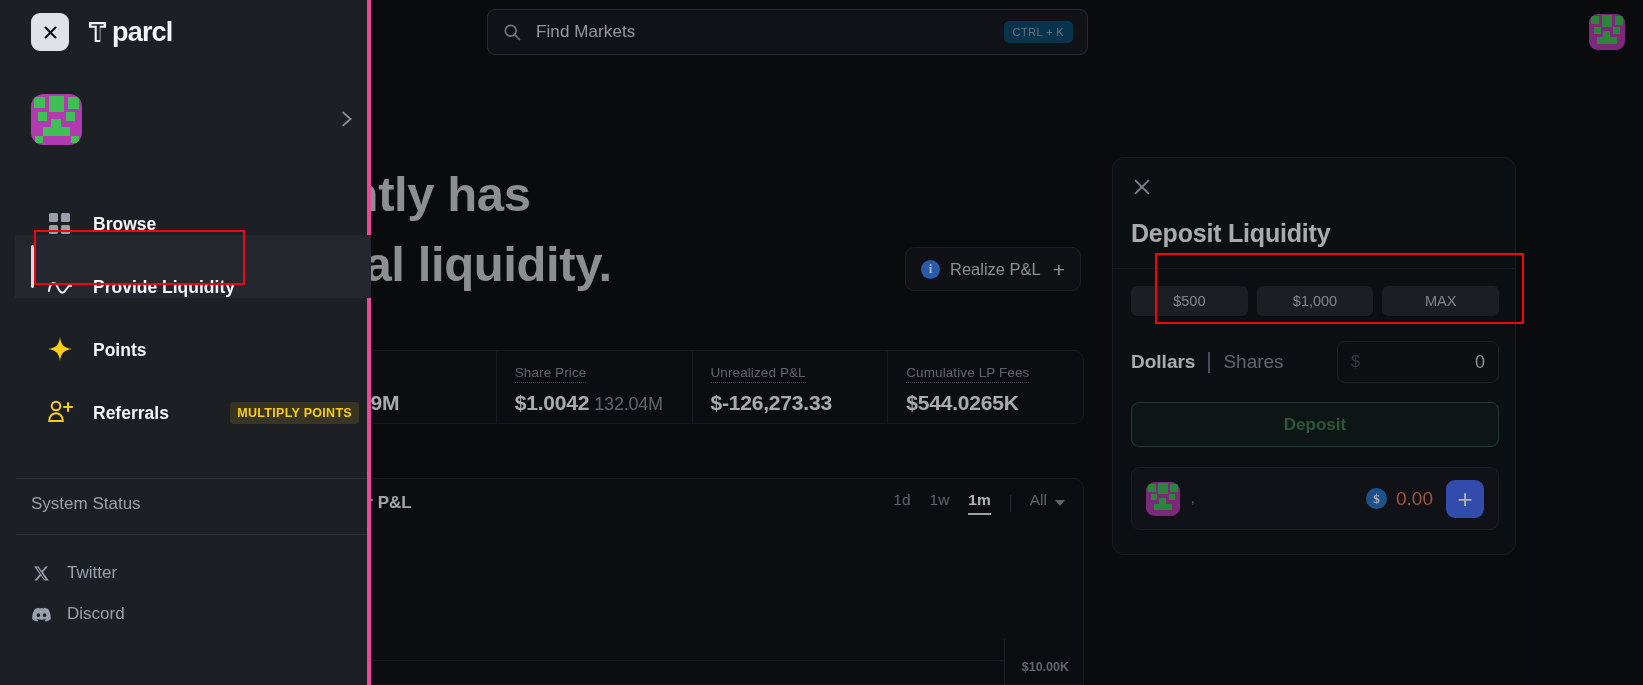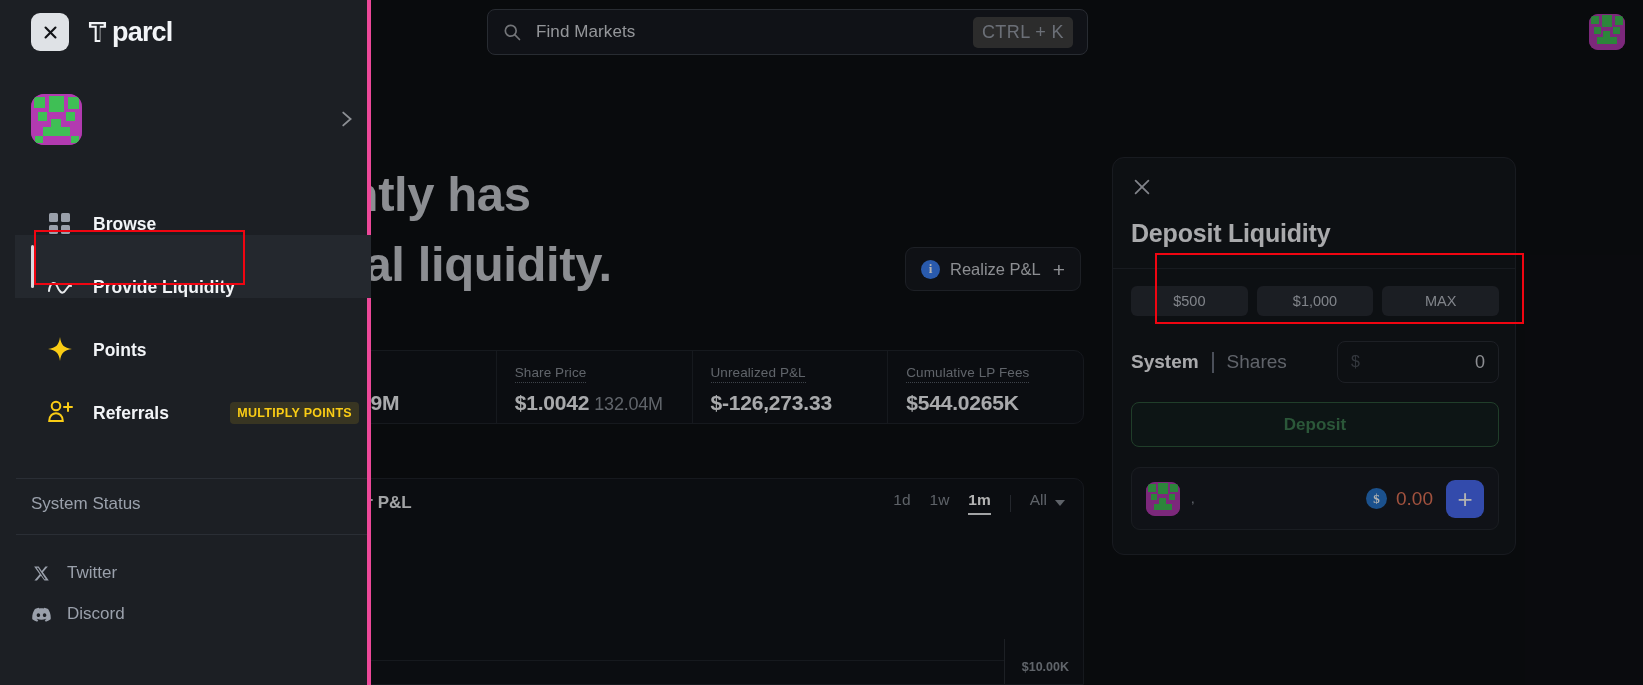--- a/index.html
+++ b/index.html
@@ -22,22 +22,22 @@
     display:flex; align-items:center;
   }
   #searchwrap {
     position:absolute; left:487px; top:9px; width:601px; height:46px;
     background:#181b21; border:1px solid #3a3f48; border-radius:8px;
     display:flex; align-items:center; padding:0 14px;
   }
   #searchwrap .mag { width:20px; height:20px; flex:0 0 20px; margin-right:14px; opacity:.75; }
   #searchwrap .ph { font-size:17px; color:#d4d7dd; letter-spacing:.1px; }
   .kbd {
-    margin-left:auto; background:#404040; color:#9aa0ab;
-    font-size:18px; border-radius:5px; padding:5px 9px; letter-spacing:.4px;
+    margin-left:auto; background:#0c4a6e; color:#9aa0ab;
+    font-size:11px; border-radius:5px; padding:5px 9px; letter-spacing:.4px;
   }
   #avatar-top {
     position:absolute; right:18px; top:14px; width:36px; height:36px; border-radius:9px;
     overflow:hidden;
   }
 
   
   .pixav { background:#8e2f8a; position:relative; overflow:hidden; }
   .pixav i { position:absolute; display:block; }
 
@@ -289,21 +289,21 @@
     <div id="dep-title">Deposit Liquidity</div>
     <div id="dep-hr"></div>
 
     <div id="quick-row">
       <div class="quick-btn">$500</div>
       <div class="quick-btn">$1,000</div>
       <div class="quick-btn">MAX</div>
     </div>
 
     <div id="unit-row">
-      <span class="unit">System</span>
+      <span class="unit">Dollars</span>
       <span class="unit-sep"></span>
       <span class="unit off">Shares</span>
       <div id="amount-input">
         <span class="dollar">$</span>
         <span class="val">0</span>
       </div>
     </div>
 
     <div id="deposit-btn">Deposit</div>
 

